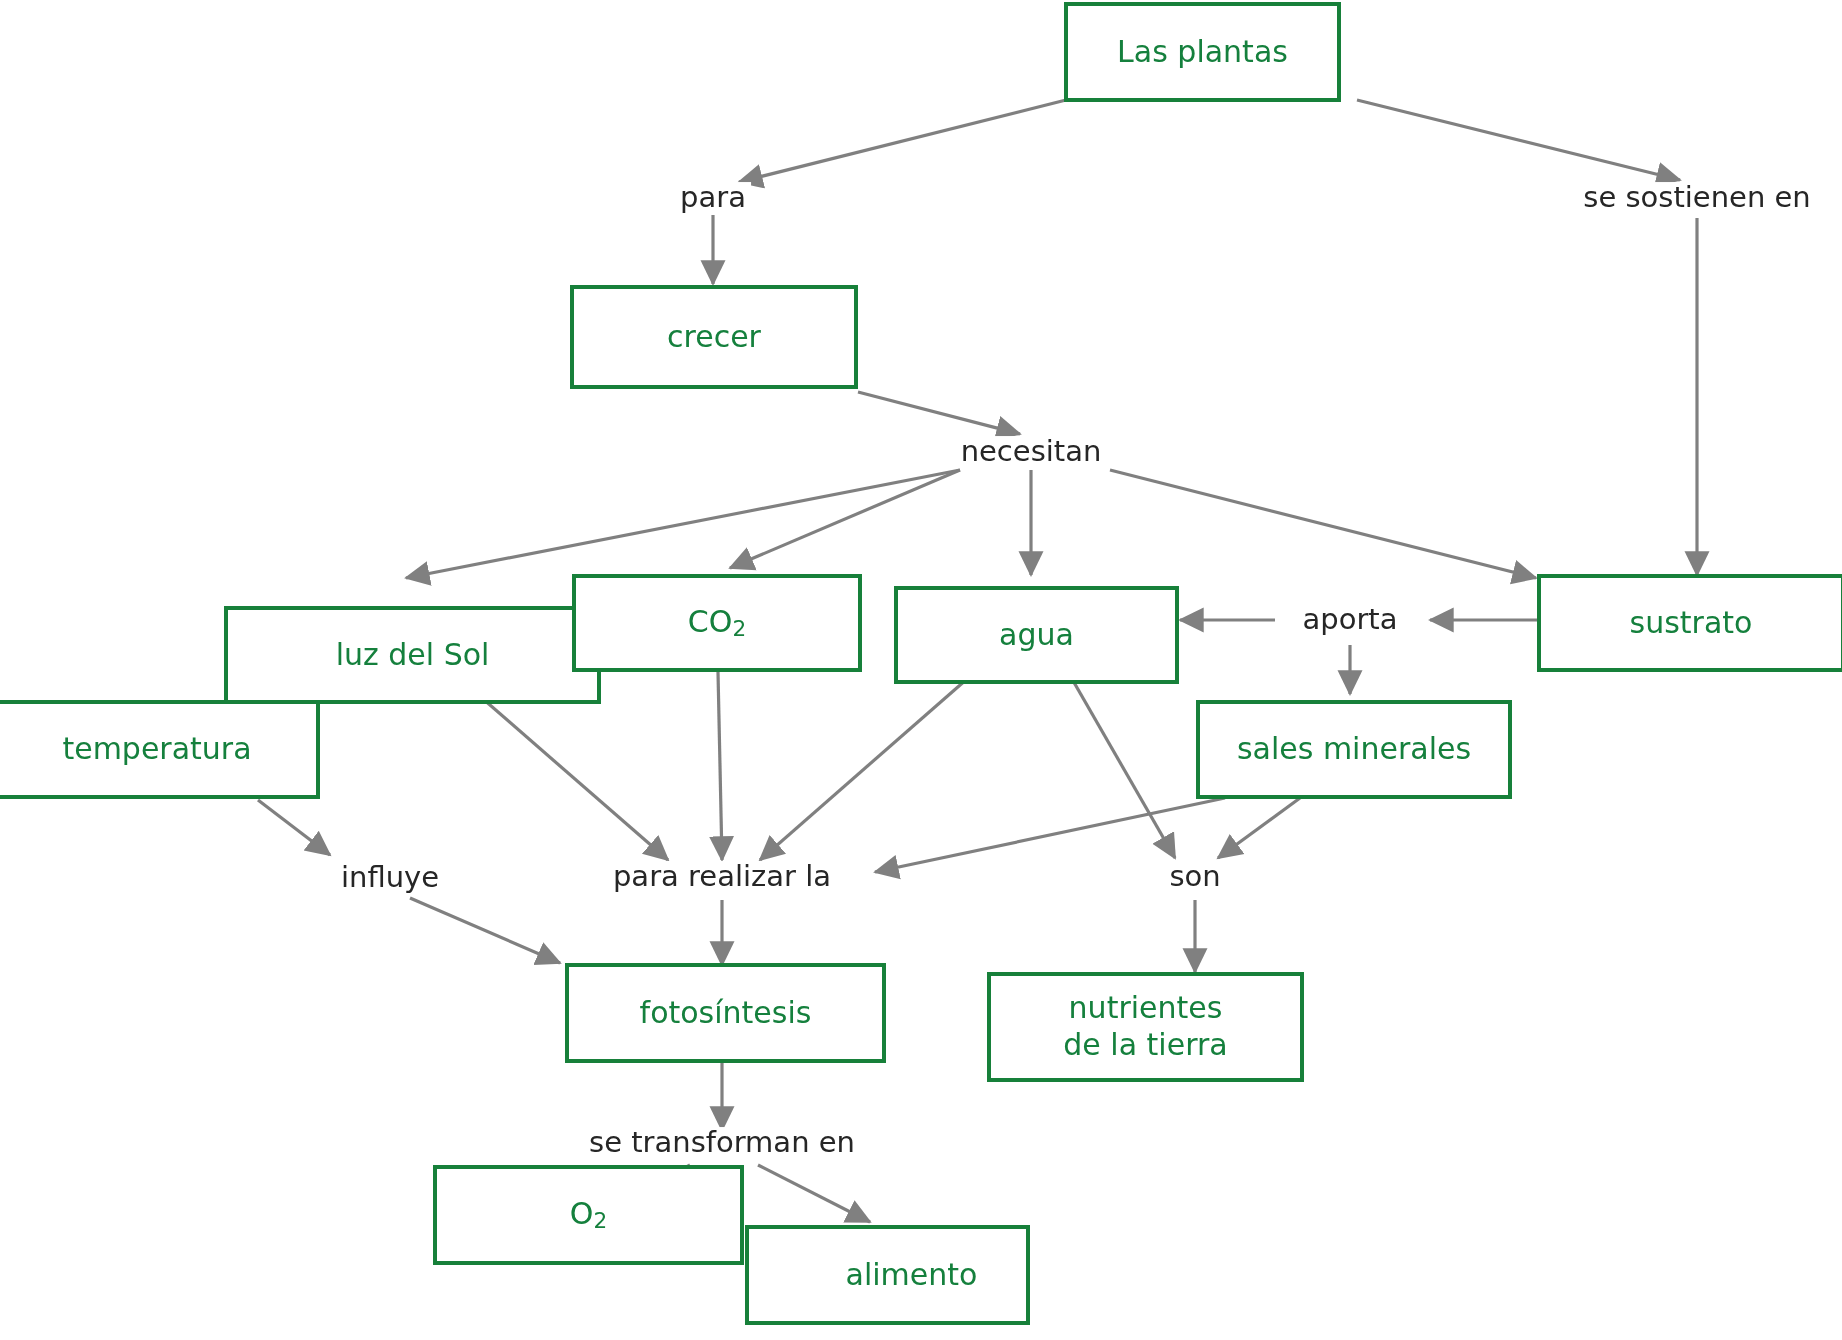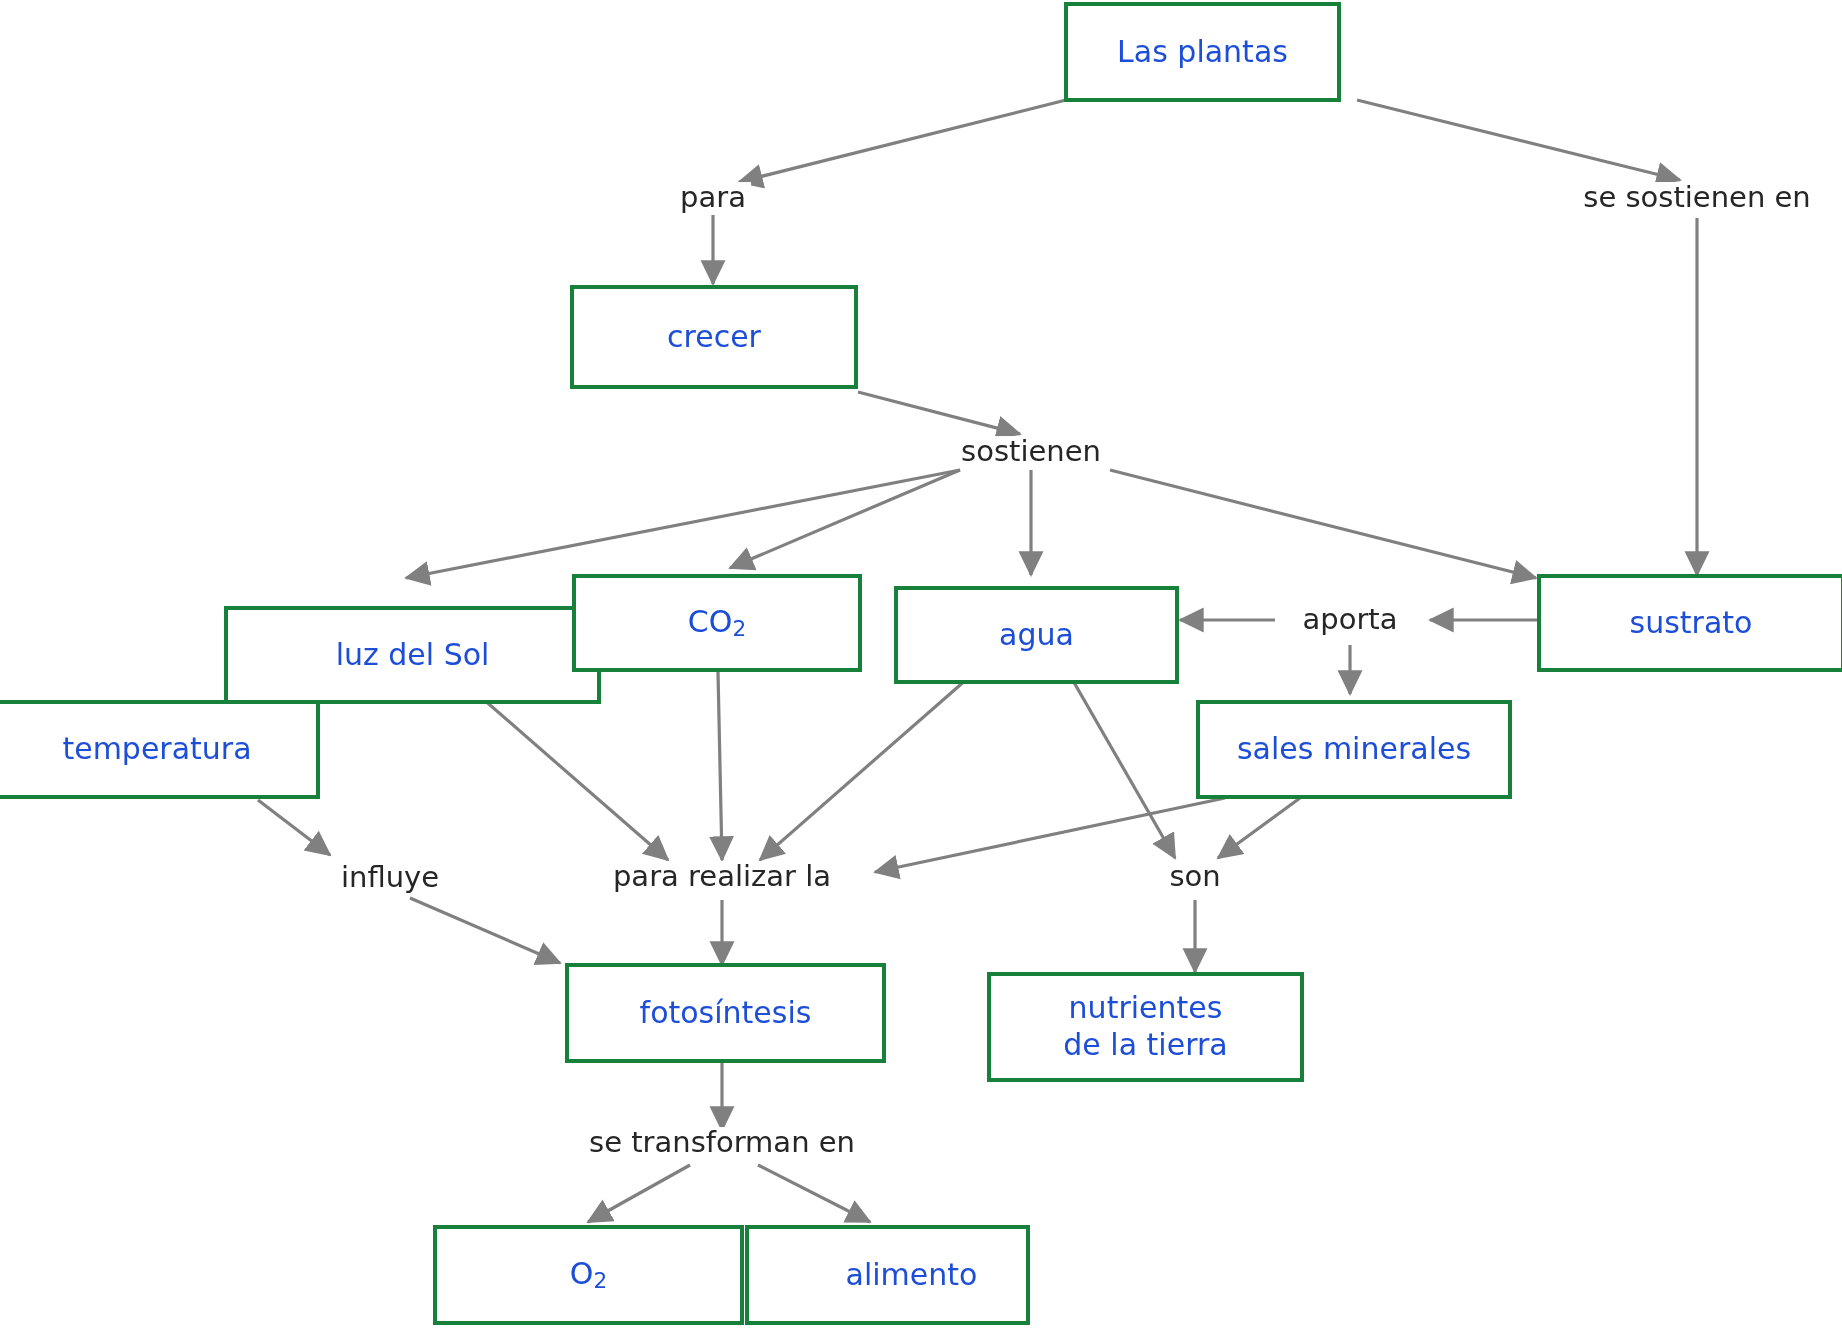--- a/index.html
+++ b/index.html
@@ -27,21 +27,21 @@
   }
   .node {
     position: absolute;
     box-sizing: border-box;
     border: 4px solid #17803a;
     background: #ffffff;
     display: flex;
     align-items: center;
     justify-content: center;
     text-align: center;
-    color: #1d4ed8;
+    color: #15803d;
     font-size: 30px;
     line-height: 1.22;
     font-family: "DejaVu Sans", "Liberation Sans", sans-serif;
   }
   .node .label {
     display: block;
     white-space: pre-line;
   }
   .link-label {
     position: absolute;
@@ -158,33 +158,33 @@
 
   <div class="node" style="left:565px; top:963px; width:321px; height:100px;">
     <span class="label">fotosíntesis</span>
   </div>
 
   <div class="node" style="left:987px; top:972px; width:317px; height:110px;">
     <span class="label">nutrientes
 de la tierra</span>
   </div>
 
-  <div class="node" style="left:433px; top:1225px; width:311px; height:100px;">
+  <div class="node" style="left:433px; top:1165px; width:311px; height:100px;">
     <span class="label">O<sub>2</sub></span>
   </div>
 
   <div class="node" style="left:745px; top:1225px; width:285px; height:100px;padding-left:48px;">
     <span class="label">alimento</span>
   </div>
 
   <div class="link-label" style="left:713px; top:198px;">para</div>
 
   <div class="link-label" style="left:1697px; top:198px;">se sostienen en</div>
 
-  <div class="link-label" style="left:1031px; top:452px;">sostienen</div>
+  <div class="link-label" style="left:1031px; top:452px;">necesitan</div>
 
   <div class="link-label" style="left:1350px; top:620px;">aporta</div>
 
   <div class="link-label" style="left:390px; top:878px;">influye</div>
 
   <div class="link-label" style="left:722px; top:877px;">para realizar la</div>
 
   <div class="link-label" style="left:1195px; top:877px;">son</div>
 
   <div class="link-label" style="left:722px; top:1143px;">se transforman en</div>

